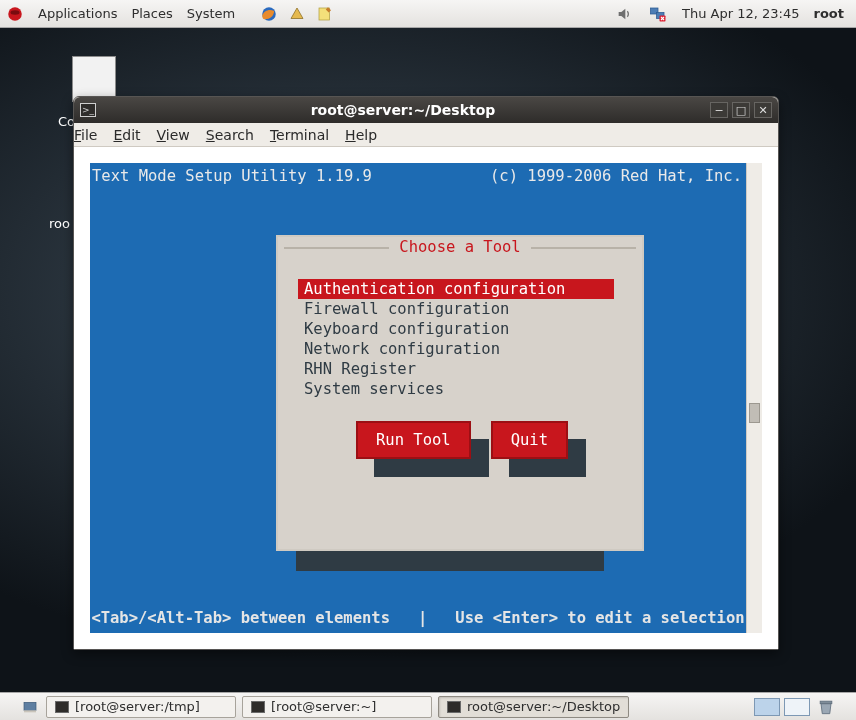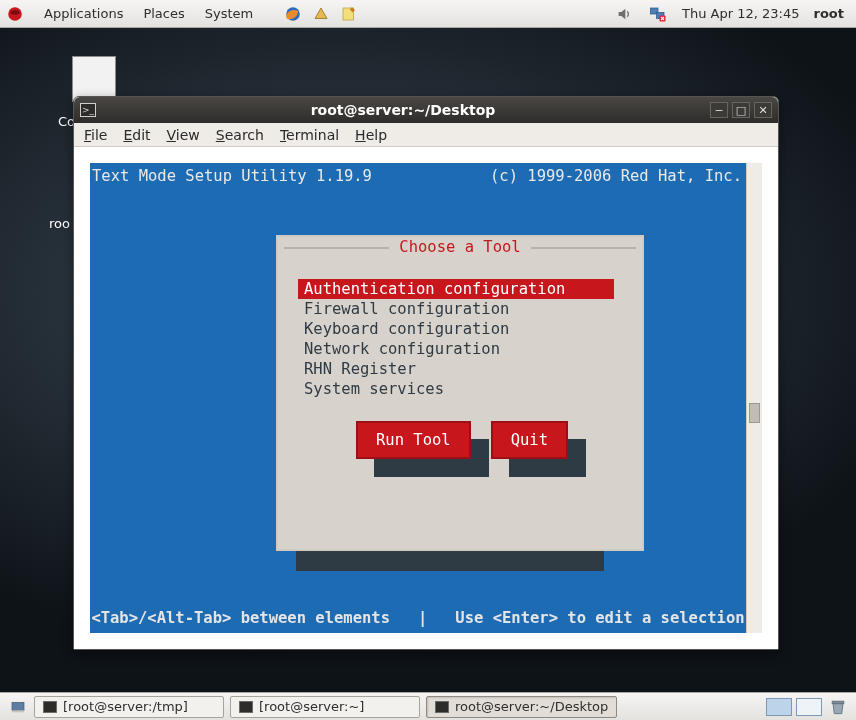--- a/index.html
+++ b/index.html
@@ -3,21 +3,21 @@
 <meta charset="utf-8">
 <style>
   * { box-sizing: border-box; margin: 0; padding: 0; }
   html, body { width: 856px; height: 720px; overflow: hidden; font-family: "DejaVu Sans", sans-serif; }
   body { background: #000; position: relative; }
 
   
   .top-panel { position: absolute; top: 0; left: 0; right: 0; height: 28px;
     background: linear-gradient(#f6f5f4, #e4e2df); border-bottom: 1px solid #a7a7a7;
     display: flex; align-items: center; font-size: 13px; color: #2e2e2e; }
-  .top-panel .left { display: flex; align-items: center; gap: 20px; padding-left: 6px; }
+  .top-panel .left { display: flex; align-items: center; gap: 14px; padding-left: 6px; }
   .top-panel .menu-item { cursor: default; }
   .redhat-logo { width: 18px; height: 18px; display: flex; align-items: center; justify-content: center; }
   .icon-row { display: flex; align-items: center; gap: 8px; margin-left: 10px; }
   .tray-icon { width: 20px; height: 18px; display: flex; align-items: center; justify-content: center; }
   .top-panel .spacer { flex: 1; }
   .top-panel .right { display: flex; align-items: center; gap: 14px; padding-right: 12px; }
   .top-panel .clock { font-size: 13px; }
   .top-panel .user { font-weight: bold; }
 
   
@@ -38,21 +38,21 @@
     border-radius: 6px 6px 0 0; display: flex; align-items: center; color: #fff;
     padding: 0 6px; position: relative; }
   .titlebar .title { flex: 1; text-align: center; font-size: 14px; font-weight: bold; }
   .title-icon { width: 16px; height: 14px; border: 1px solid #cfcfcf; display: flex;
     align-items: center; justify-content: center; font-size: 9px; color: #cfcfcf; background: #2e2c2a; }
   .win-controls { display: flex; gap: 4px; }
   .win-btn { width: 18px; height: 16px; border: 1px solid #676562; background: #3c3a37;
     display: flex; align-items: center; justify-content: center; color: #ddd; font-size: 11px; line-height: 1; }
 
   .menubar { height: 24px; background: #efece7; border-bottom: 1px solid #cfcac2;
-    display: flex; align-items: center; gap: 16px; padding: 0 10px; font-size: 14px; color: #2a2a2a; }
+    display: flex; align-items: center; gap: 16px; padding: 0 0; font-size: 14px; color: #2a2a2a; }
   .menubar span u { text-decoration: underline; }
 
   .term-wrap { flex: 1; display: flex; background: #fff; padding: 16px; }
   .terminal { flex: 1; background: #1d6bb3; position: relative;
     font-family: "DejaVu Sans Mono","Liberation Mono",monospace; font-size: 15.5px; color: #e9e9e9; }
   .scrollbar { width: 16px; background: #efece7; border-left: 1px solid #cfcac2; position: relative; }
   .scrollbar .thumb { position: absolute; left: 2px; right: 2px; top: 240px; height: 20px;
     background: #c1bdb6; border: 1px solid #9c9890; }
 
   .term-topline { position: absolute; top: 4px; left: 2px; right: 4px; display: flex;
@@ -76,21 +76,21 @@
   .tui-btn-shadow { position: absolute; left: 18px; top: 18px; width: 100%; height: 100%; background: #2f3b44; }
   .tui-btn { position: relative; background: #c8161d; color: #fff; padding: 8px 18px;
     border: 2px solid #9c0f14; font-family: monospace; font-size: 15.5px; z-index: 1; }
 
   .term-hint { position: absolute; bottom: 6px; left: 0; right: 0; text-align: center;
     white-space: pre; color: #e5e5e5; font-weight: bold; }
 
   
   .bottom-panel { position: absolute; left: 0; right: 0; bottom: 0; height: 28px;
     background: linear-gradient(#f6f5f4, #e4e2df); border-top: 1px solid #a7a7a7;
-    display: flex; align-items: center; font-size: 13px; color: #2e2e2e; padding: 0 8px; gap: 6px; }
+    display: flex; align-items: center; font-size: 13px; color: #2e2e2e; padding: 0 20px; gap: 6px; }
   .task-btn { height: 22px; min-width: 190px; border: 1px solid #a7a39b; background: #f3f1ee;
     display: flex; align-items: center; padding: 0 8px; gap: 6px; border-radius: 2px; }
   .task-btn.active { background: #e2ded7; border-color: #8e8a82; box-shadow: inset 1px 1px 2px rgba(0,0,0,.15); }
   .task-icon { width: 14px; height: 12px; border: 1px solid #6a6a6a; background: #2e2c2a; }
   .bottom-panel .bspacer { flex: 1; }
   .ws-switcher { display: flex; gap: 4px; }
   .ws { width: 26px; height: 18px; border: 1px solid #7d98b4; background: #eef3f8; }
   .ws.active { background: #bcd3ea; }
   .trash { width: 20px; height: 20px; }
 </style>

